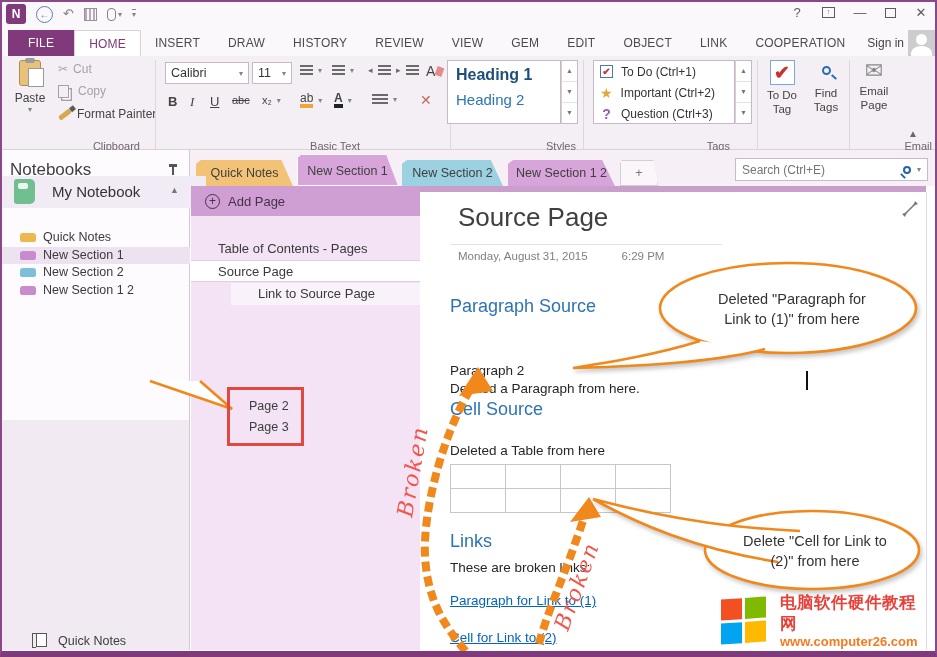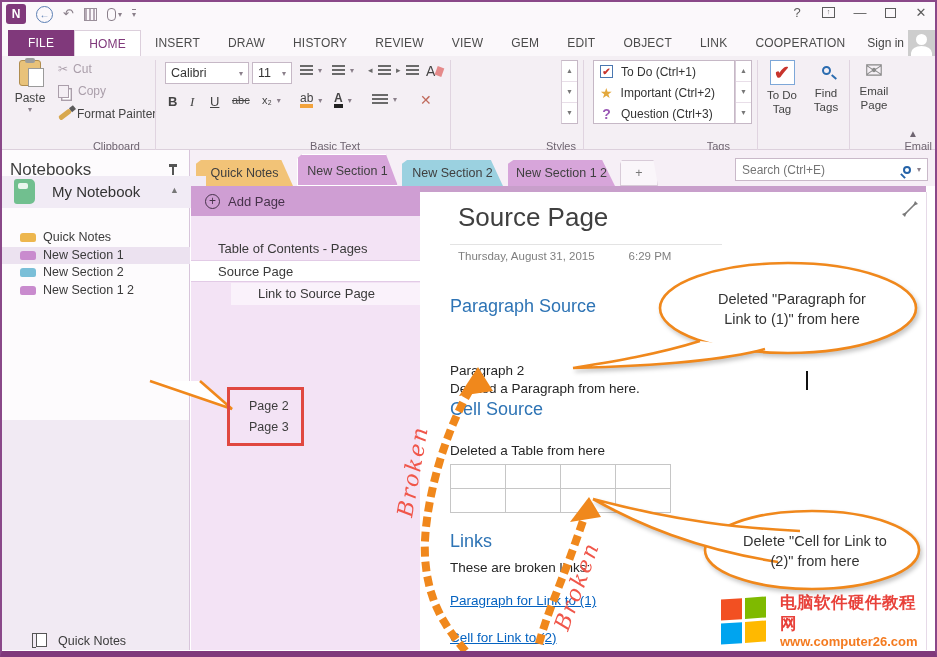--- a/index.html
+++ b/index.html
@@ -249,20 +249,24 @@
     <div class="rsmall" style="left:372px; top:38px;">
         <span class="i-lines" style="width:16px"></span>
         <span class="dd">▾</span>
       </div>
     <div class="rsmall" style="left:420px; top:36px; font-size:14px; color:#C06A5C;">
         <span>✕</span>
       </div>
     <div class="g-label" style="left:240px; width:120px;">Basic Text</div>
     <div class="vsep" style="left:450px;"></div>
 
+    <div class="stylebox" style="left:447px; top:4px; width:114px; height:64px;">
+      <div style="padding:5px 8px; font-size:16px; color:#1F4E79; font-weight:bold;">Heading 1</div>
+      <div style="padding:2px 8px; font-size:15px; color:#2E74B5;">Heading 2</div>
+    </div>
     <div class="spincol" style="left:561px; top:4px; height:64px;">
       <span>▲</span>
         <span>▼</span>
         <span style="border-bottom:none">▼</span>
     </div>
     <div class="g-label" style="left:456px; width:120px;">Styles</div>
     <div class="vsep" style="left:583px;"></div>
 
     <div class="stylebox" style="left:593px; top:4px; width:142px; height:64px;">
       <div class="tagrow">
@@ -363,21 +367,21 @@
 
   <div class="canvas">
     <svg class="abs" style="left:480px; top:8px;" width="18" height="18" viewBox="0 0 18 18">
       <line x1="4" y1="14" x2="14" y2="4" stroke="#7a7a7a" stroke-width="1.6"></line>
       <polygon points="14,1 17,4 12,6" fill="#7a7a7a"></polygon>
         <polygon points="1,14 4,17 6,12" fill="#7a7a7a"></polygon>
     </svg>
     <div class="pg-title">Source Page</div>
     <div class="pg-rule"></div>
     <div class="pg-date">
-      <span>Thursday, August 31, 2015</span><span style="margin-left:34px">6:29 PM</span>
+      <span>Monday, August 31, 2015</span><span style="margin-left:34px">6:29 PM</span>
     </div>
     <div class="h1" style="top:104px;">Paragraph Source</div>
     <div class="body-t" style="top:153px;margin-top:36px;">Deleted a Paragraph from here.</div>
     <div class="body-t" style="top:171px;">Paragraph 2</div>
     <div class="h1" style="top:207px;">Cell Source</div>
     <div class="body-t" style="top:251px;">Deleted a Table from here</div>
     <table class="note-table">
       <tbody>
           <tr>
             <td></td>

